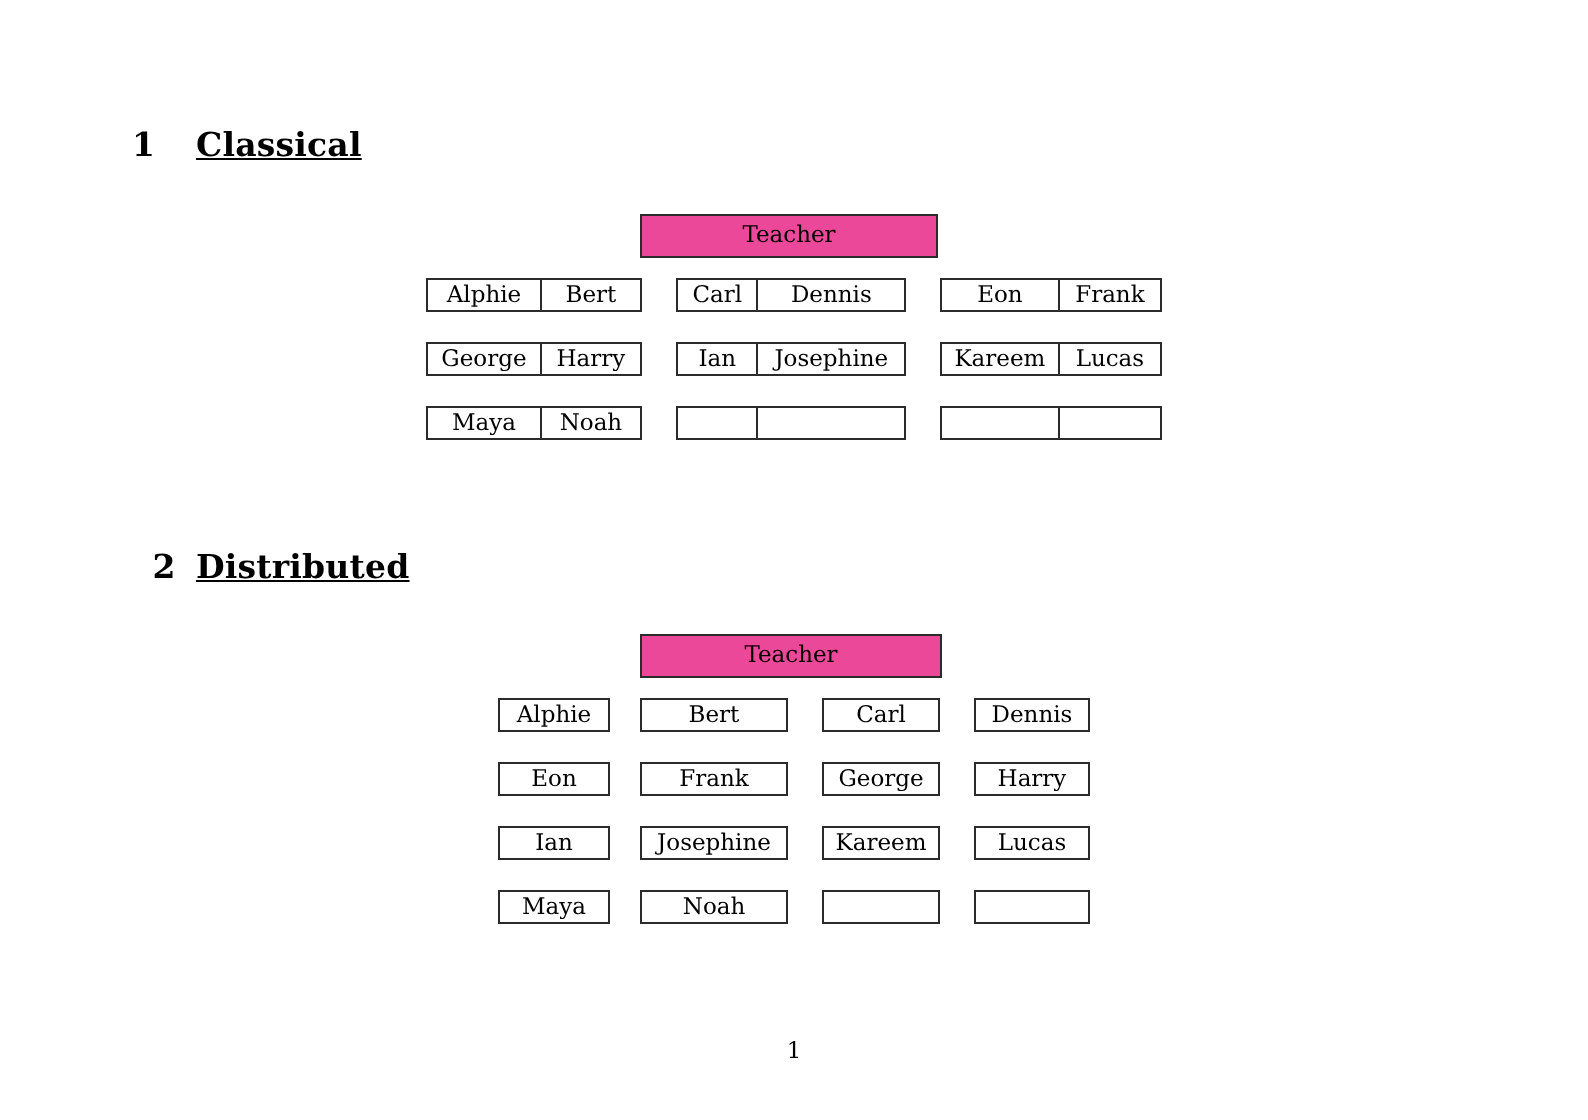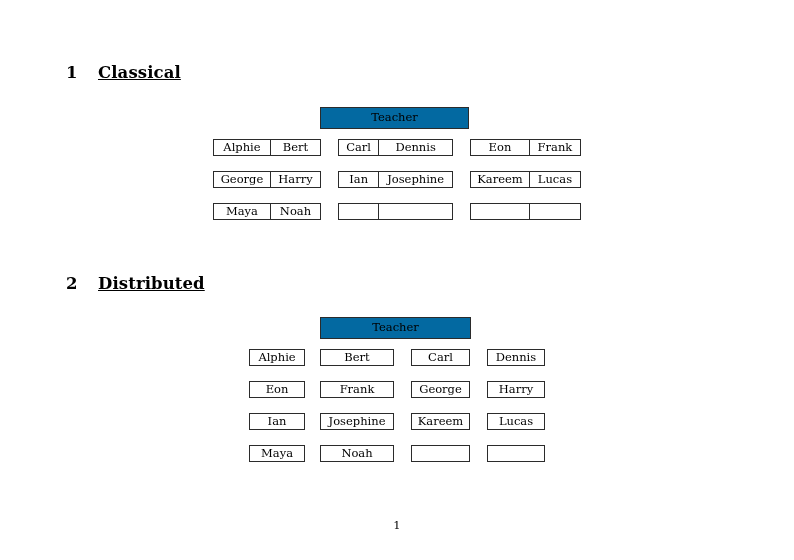--- a/index.html
+++ b/index.html
@@ -30,28 +30,28 @@
     letter-spacing: 0.1px;
     white-space: nowrap;
     line-height: 1;
     text-decoration: underline;
   }
   .section-heading .sec-num {
     display: inline-block;
     width: 32px;
   }
   #heading-classical   { left: 66px; top: 65px; }
-  #heading-distributed { left: 66px; top: 276px; }
+  #heading-distributed { left: 66px; top: 276px; text-align: center; }
 
   
   .teacher-box {
     position: absolute;
     box-sizing: border-box;
     border: 1px solid #2b2b2b;
-    background: #0369a1;
+    background: #ec4899;
     font-size: 11.5px;
     line-height: 1;
     display: flex;
     align-items: center;
     justify-content: center;
     height: 22px;
   }
 
   
   .group-table {

